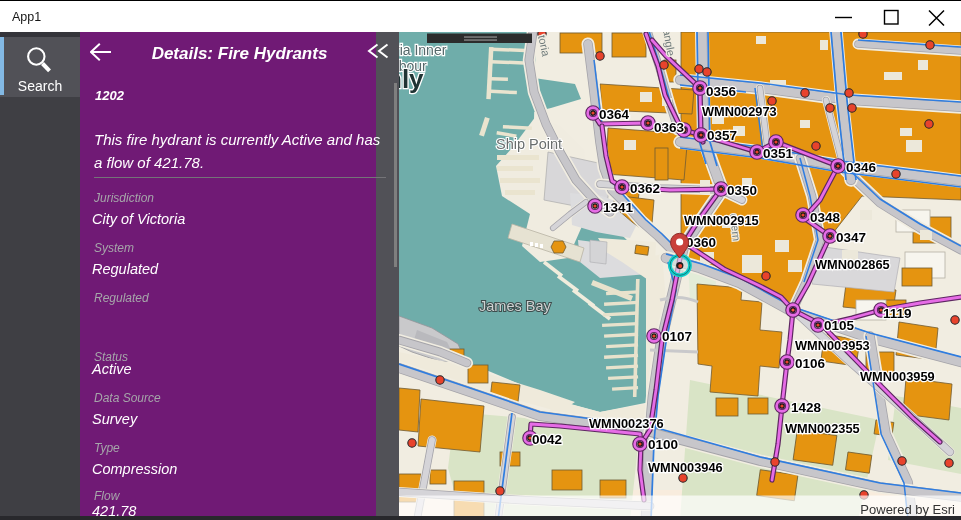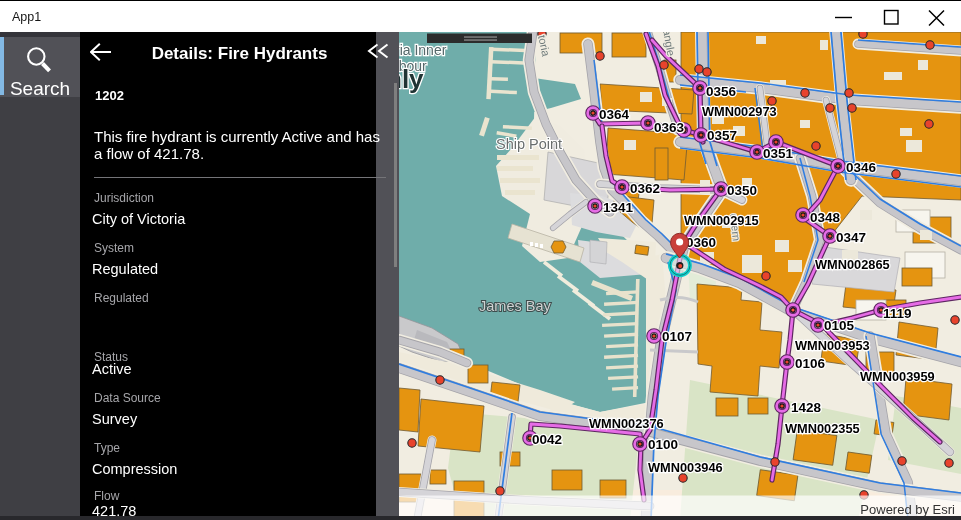--- a/index.html
+++ b/index.html
@@ -5,27 +5,27 @@
   html,body{margin:0;padding:0;width:961px;height:520px;overflow:hidden;background:#fff;}
   body{font-family:"Liberation Sans",sans-serif;position:relative;}
   .titlebar{position:absolute;left:0;top:0;width:961px;height:32px;background:#fff;border-top:1px solid #000;box-sizing:border-box;}
   .apptitle{position:absolute;left:12px;top:9px;font-size:12.5px;color:#161616;}
   .winbtn{position:absolute;top:0;height:32px;width:46px;}
   .app{position:absolute;left:0;top:32px;width:961px;height:488px;background:#515157;}
   .sidebar{position:absolute;left:0;top:0;width:80px;height:488px;background:#3f3f44;}
   .sidetop{position:absolute;left:0;top:0;width:80px;height:5px;background:#34343a;}
   .searchtile{position:absolute;left:0;top:5px;width:80px;height:60px;background:#515157;}
   .accent{position:absolute;left:0;top:5px;width:3.5px;height:58px;background:#83b9e4;}
-  .searchlbl{position:absolute;left:0;top:41px;width:80px;text-align:center;font-size:19px;color:#fff;}
-  .panel{position:absolute;left:80px;top:0;width:296px;height:488px;background:#000000;color:#fff;}
+  .searchlbl{position:absolute;left:0;top:41px;width:80px;text-align:center;font-size:14px;color:#fff;}
+  .panel{position:absolute;left:80px;top:0;width:296px;height:488px;background:#701a75;color:#fff;font-style:italic;}
   .backarrow{position:absolute;left:10px;top:9px;width:24px;height:24px;}
   .ptitle{position:absolute;left:0;top:12px;width:319px;text-align:center;font-size:17px;font-weight:bold;color:#fff;}
   .collapse{position:absolute;left:287px;top:9.5px;}
   .h1202{position:absolute;left:15px;top:56px;font-size:13px;font-weight:bold;}
-  .para{position:absolute;left:14px;top:96px;width:300px;font-size:15px;line-height:17px;color:#fff;}
+  .para{position:absolute;left:14px;top:96px;width:300px;font-size:15px;line-height:23px;color:#fff;}
   .sep{position:absolute;left:14px;top:145px;width:292px;height:1px;background:#747478;}
   .flbl{position:absolute;left:14px;font-size:12px;color:#a6a6aa;}
   .fval{position:absolute;left:12px;font-size:14.5px;color:#fff;}
   .scroll{position:absolute;left:314px;top:51px;width:3px;height:184px;background:#7f7f7f;}
   .mapwrap{position:absolute;left:399px;top:0;width:562px;height:488px;background:#f2eee2;}
   .bottombar{position:absolute;left:0;top:484px;width:961px;height:4px;background:#28282c;}
 </style>
 </head>
 <body>
 <div class="titlebar">

